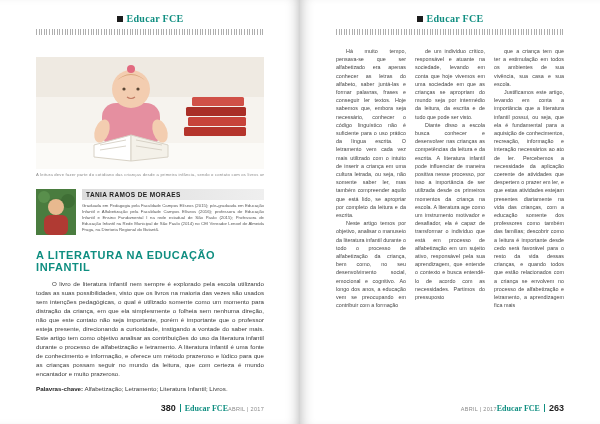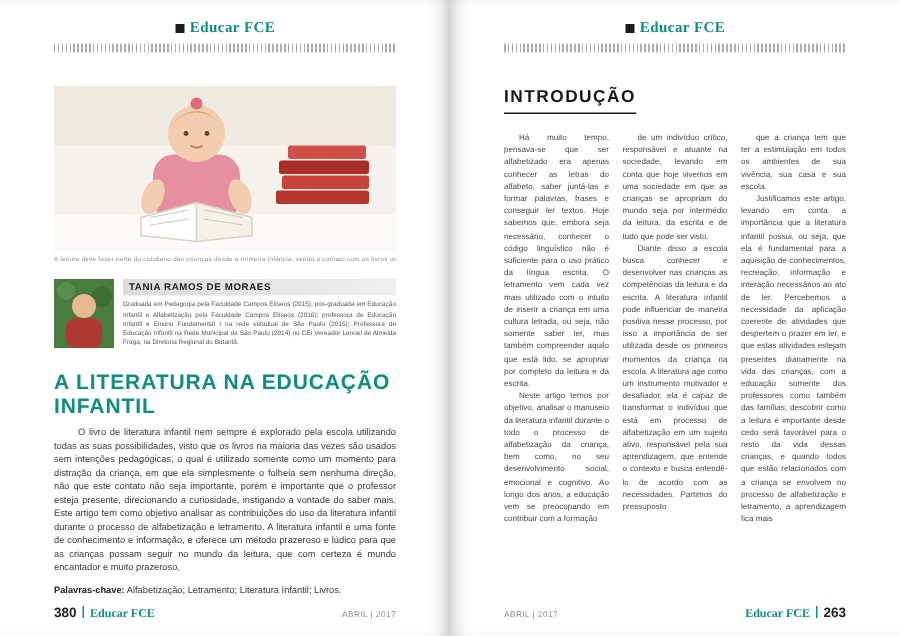--- a/index.html
+++ b/index.html
@@ -81,21 +81,21 @@
     letter-spacing: 0.4px;
   }
   .author-bio {
     margin-top: 3px;
     font-size: 4.3px; line-height: 1.4;
     color: #555;
     text-align: justify;
   }
   .article-title {
     margin-top: 14px;
-    font-size: 14px; font-weight: bold;
+    font-size: 11px; font-weight: bold;
     color: #0f8e80;
     letter-spacing: 0.6px;
   }
   .article-body {
     margin-top: 7px;
     font-size: 6.2px; line-height: 1.45;
     color: #3a3a3a;
     text-align: justify;
     text-indent: 16px;
   }
@@ -129,21 +129,21 @@
     color: #474747;
     text-align: justify;
     text-indent: 10px;
   }
 
   
   .page-footer {
     margin-top: auto;
     margin-bottom: 11px;
     padding-top: 4px;
-    display: flex; justify-content: space-between; align-items: baseline;
+    display: flex; justify-content: flex-end; align-items: baseline;
   }
   .folio { display: flex; align-items: baseline; gap: 4px; }
   .folio .page-num { font-size: 9px; font-weight: bold; color: #1e1e1e; }
   .folio .folio-sep { width: 1px; height: 8px; background: #0f8e80; align-self: center; }
   .folio .folio-brand {
     font-family: "Liberation Serif", serif;
     font-size: 8px; font-weight: bold; color: #0f8e80;
   }
   .footer-date { font-size: 5.5px; color: #8a8a8a; letter-spacing: 0.3px; }
 </style>
@@ -227,21 +227,20 @@
   </div>
 
   <div class="page right">
 
     <div class="page-header">
       <span class="brand-square"></span>
       <span class="brand-name">Educar FCE</span>
     </div>
     <div class="barcode"></div>
 
-    <h2 class="intro-title">INTRODUÇÃO</h2>
 
     <div class="columns">
       <div class="col">
         <p>Há muito tempo, pensava-se que ser alfabetizado era apenas conhecer as letras do alfabeto, saber juntá-las e formar palavras, frases e conseguir ler textos. Hoje sabemos que, embora seja necessário, conhecer o código linguístico não é suficiente para o uso prático da língua escrita. O letramento vem cada vez mais utilizado com o intuito de inserir a criança em uma cultura letrada, ou seja, não somente saber ler, mas também compreender aquilo que está lido, se apropriar por completo da leitura e da escrita.</p>
         <p>Neste artigo temos por objetivo, analisar o manuseio da literatura infantil durante o todo o processo de alfabetização da criança, bem como, no seu desenvolvimento social, emocional e cognitivo. Ao longo dos anos, a educação vem se preocupando em contribuir com a formação</p>
       </div>
       <div class="col">
         <p>de um indivíduo crítico, responsável e atuante na sociedade, levando em conta que hoje vivemos em uma sociedade em que as crianças se apropriam do mundo seja por intermédio da leitura, da escrita e de tudo que pode ser visto.</p>
         <p>Diante disso a escola busca conhecer e desenvolver nas crianças as competências da leitura e da escrita. A literatura infantil pode influenciar de maneira positiva nesse processo, por isso a importância de ser utilizada desde os primeiros momentos da criança na escola. A literatura age como um instrumento motivador e desafiador, ela é capaz de transformar o indivíduo que está em processo de alfabetização em um sujeito ativo, responsável pela sua aprendizagem, que entende o contexto e busca entendê-lo de acordo com as necessidades. Partimos do pressuposto</p>
       </div>

